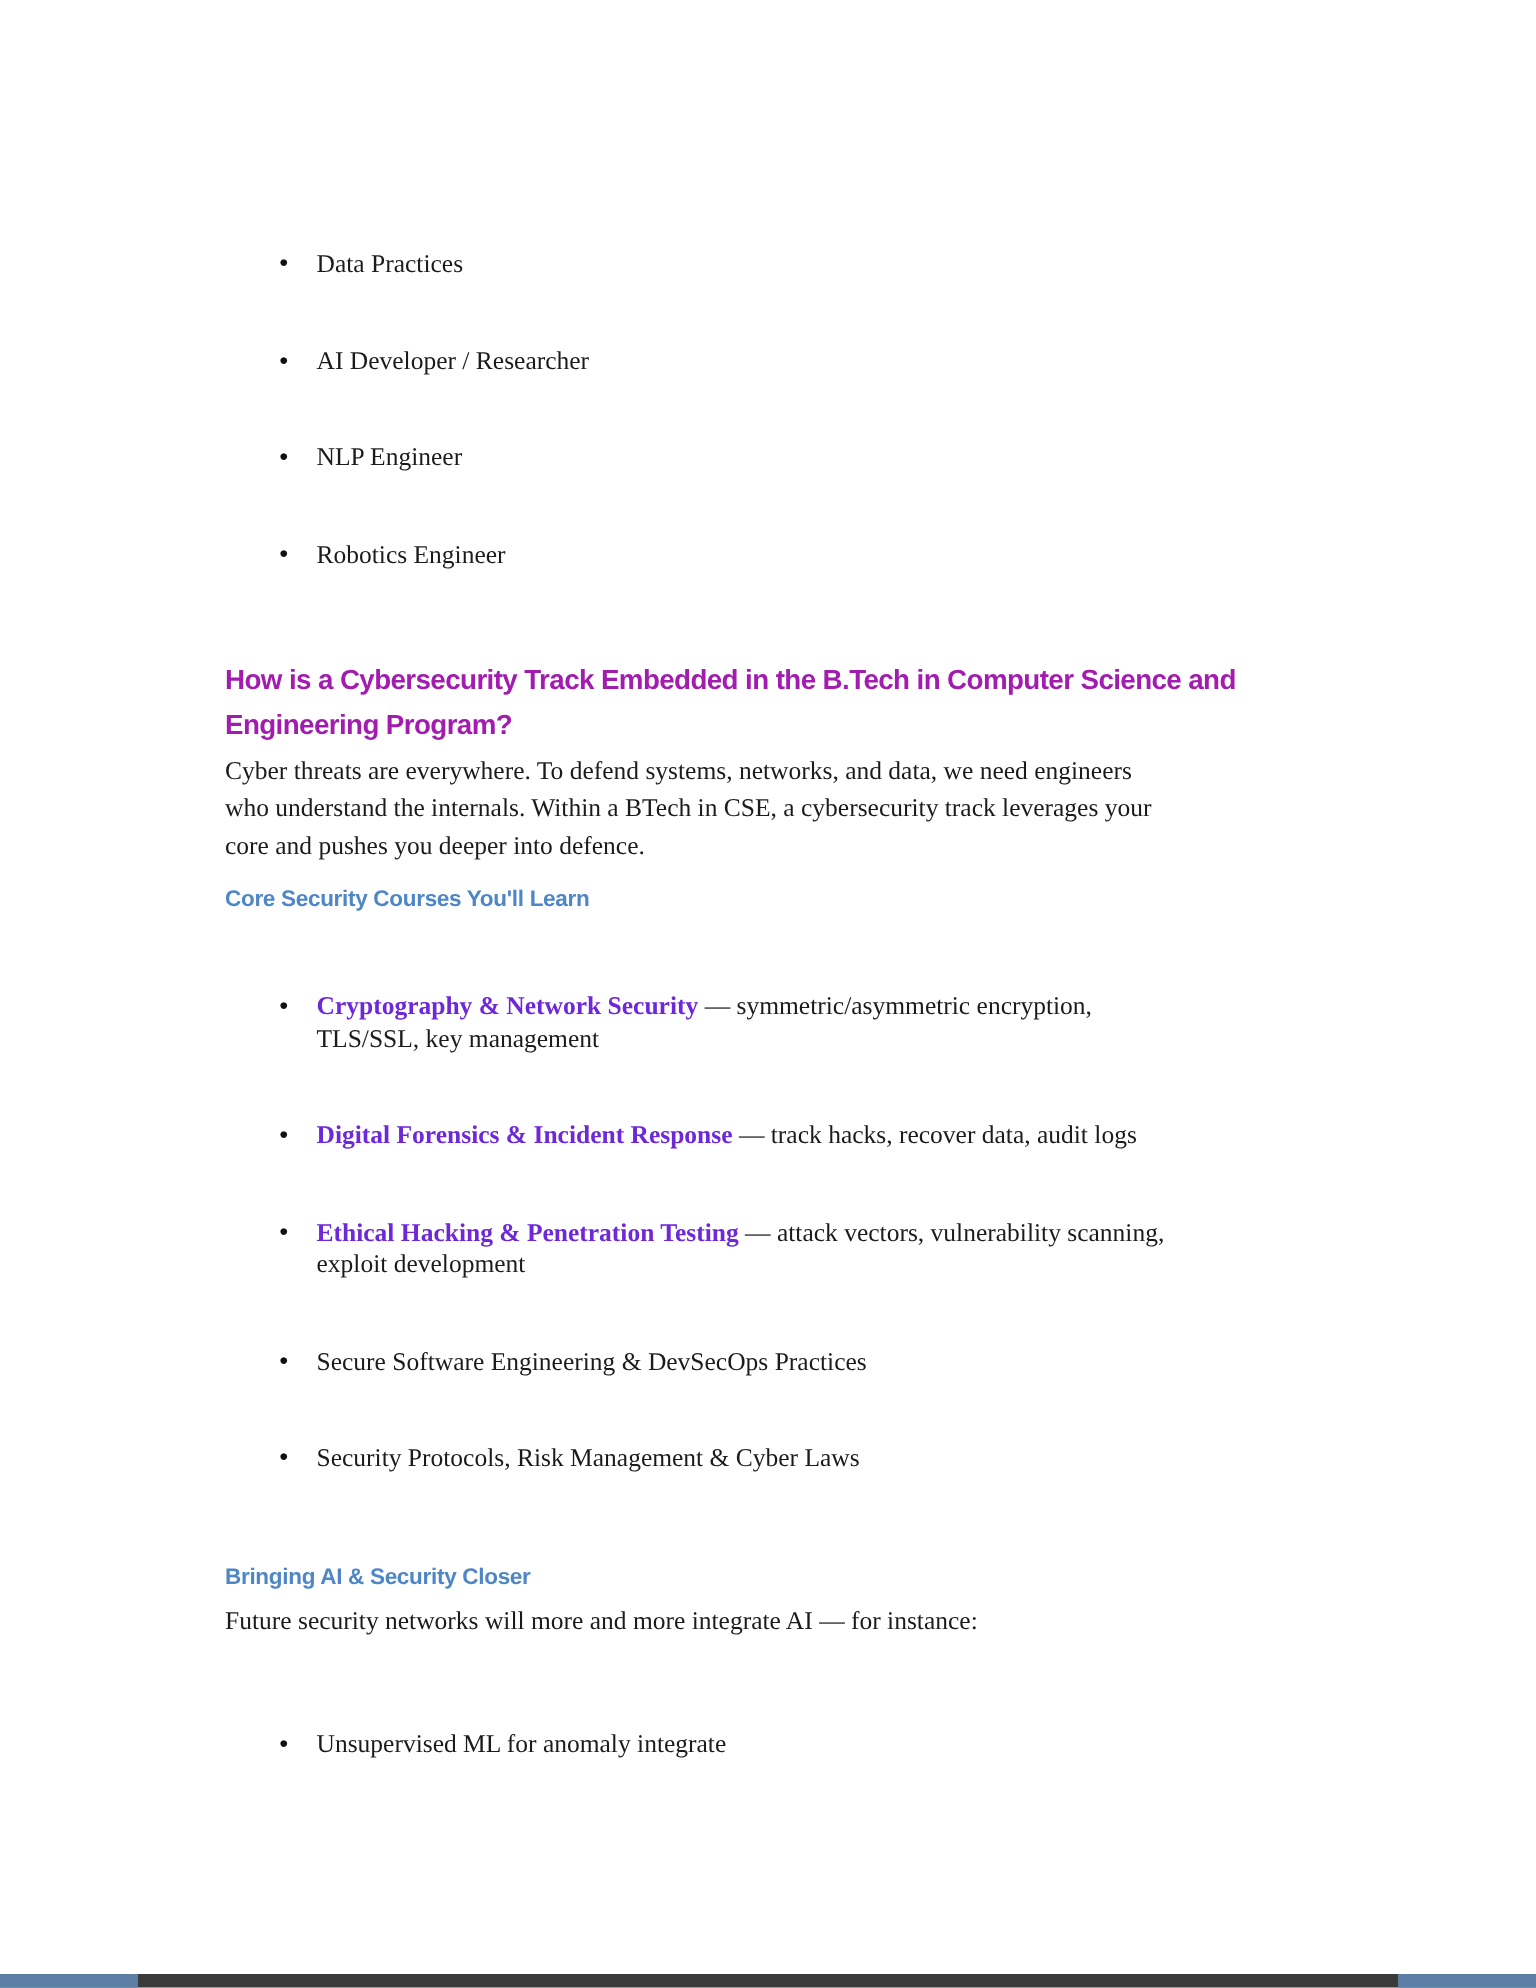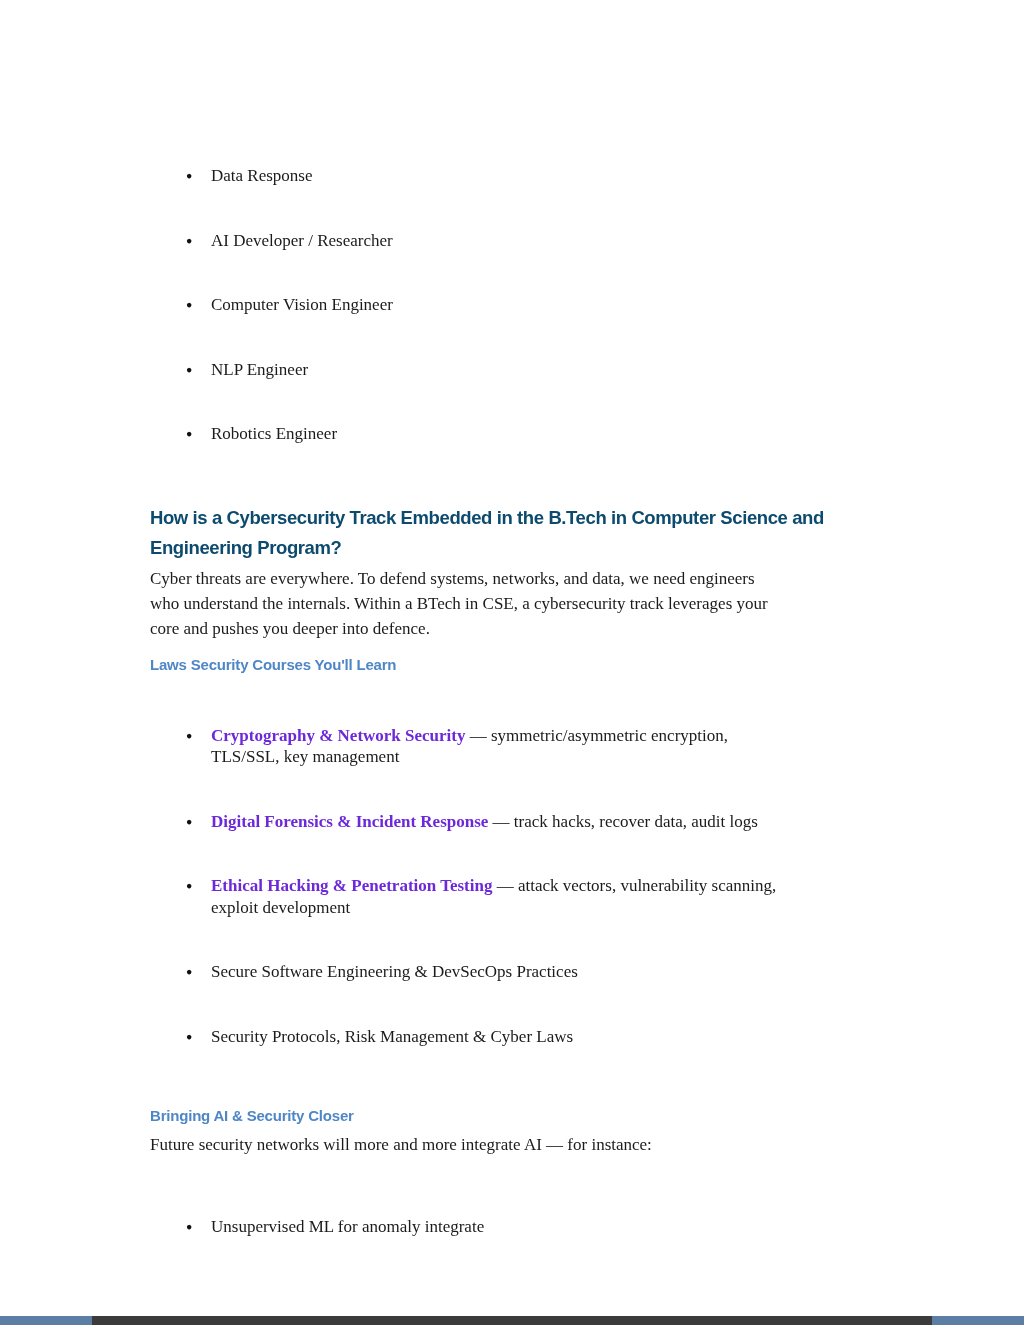--- a/index.html
+++ b/index.html
@@ -16,21 +16,21 @@
     left: 150px; top: 0;
     width: 724px;
     padding-top: 122px;
   }
   h1 {
     font-family: "Liberation Sans", sans-serif;
     font-weight: bold;
     font-size: 18.5px;
     line-height: 30px;
     letter-spacing: -0.4px;
-    color: #0c4a6e;
+    color: #a21caf;
     margin: 15px 0 0 0;
     white-space: pre;
   }
   h2 {
     font-family: "Liberation Sans", sans-serif;
     font-weight: bold;
     font-size: 15px;
     line-height: 16px;
     letter-spacing: -0.2px;
     color: #4e86c6;
@@ -79,34 +79,33 @@
   }
   .bar-edge.left { left: 0; }
   .bar-edge.right { right: 0; }
 </style>
 </head>
 <body>
 
 <div class="content">
 
   <ul class="first">
-    <li><span>Data Response</span></li>
+    <li><span>Data Practices</span></li>
     <li><span>AI Developer / Researcher</span></li>
-    <li><span>Computer Vision Engineer</span></li>
     <li><span>NLP Engineer</span></li>
     <li><span>Robotics Engineer</span></li>
   </ul>
 
   <h1>How is a Cybersecurity Track Embedded in the B.Tech in Computer Science and
 Engineering Program?</h1>
   <p class="after-h1">Cyber threats are everywhere. To defend systems, networks, and data, we need engineers
 who understand the internals. Within a BTech in CSE, a cybersecurity track leverages your
 core and pushes you deeper into defence.</p>
 
-  <h2 class="tight">Laws Security Courses You'll Learn</h2>
+  <h2 class="tight">Core Security Courses You'll Learn</h2>
   <ul class="after-h2">
     <li><strong>Cryptography &amp; Network Security</strong><span> — symmetric/asymmetric encryption,
 TLS/SSL, key management</span></li>
     <li><strong>Digital Forensics &amp; Incident Response</strong><span> — track hacks, recover data, audit logs</span></li>
     <li><strong>Ethical Hacking &amp; Penetration Testing</strong><span> — attack vectors, vulnerability scanning,
 exploit development</span></li>
     <li><strong></strong><span>Secure Software Engineering &amp; DevSecOps Practices</span></li>
     <li><strong></strong><span>Security Protocols, Risk Management &amp; Cyber Laws</span></li>
   </ul>
 

